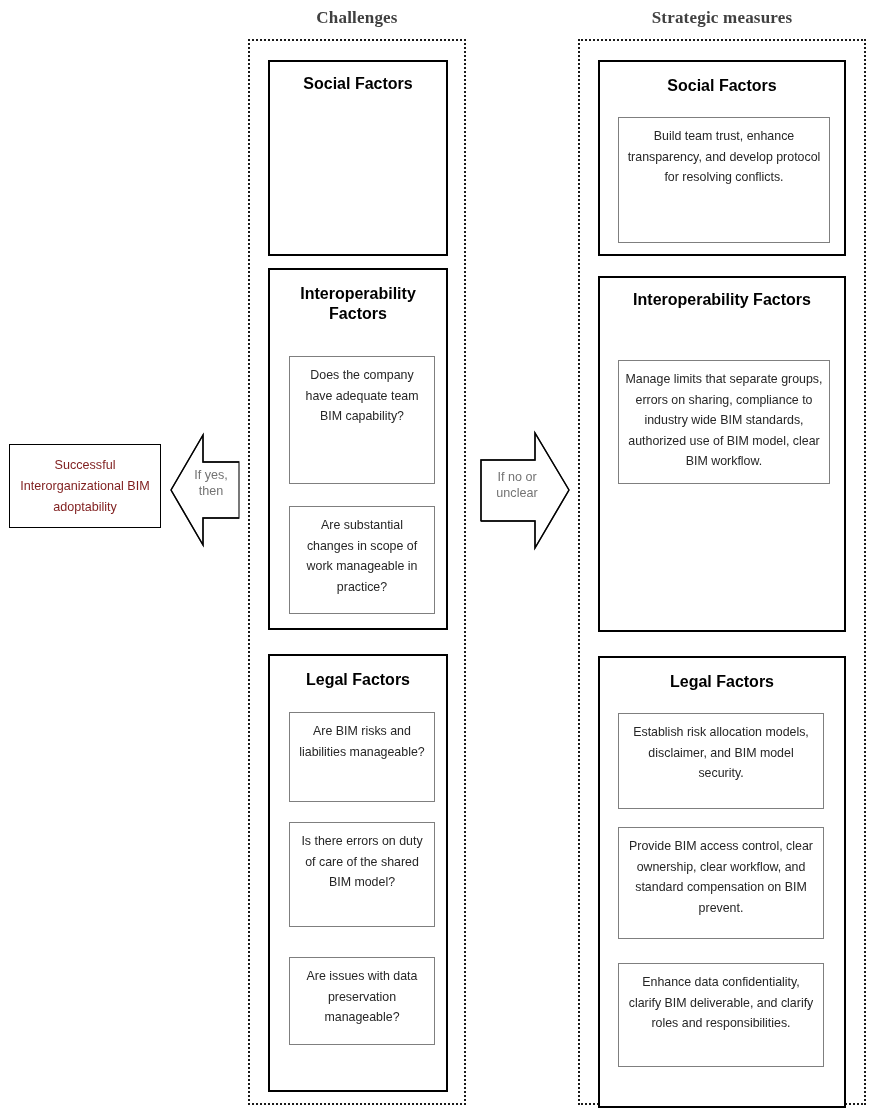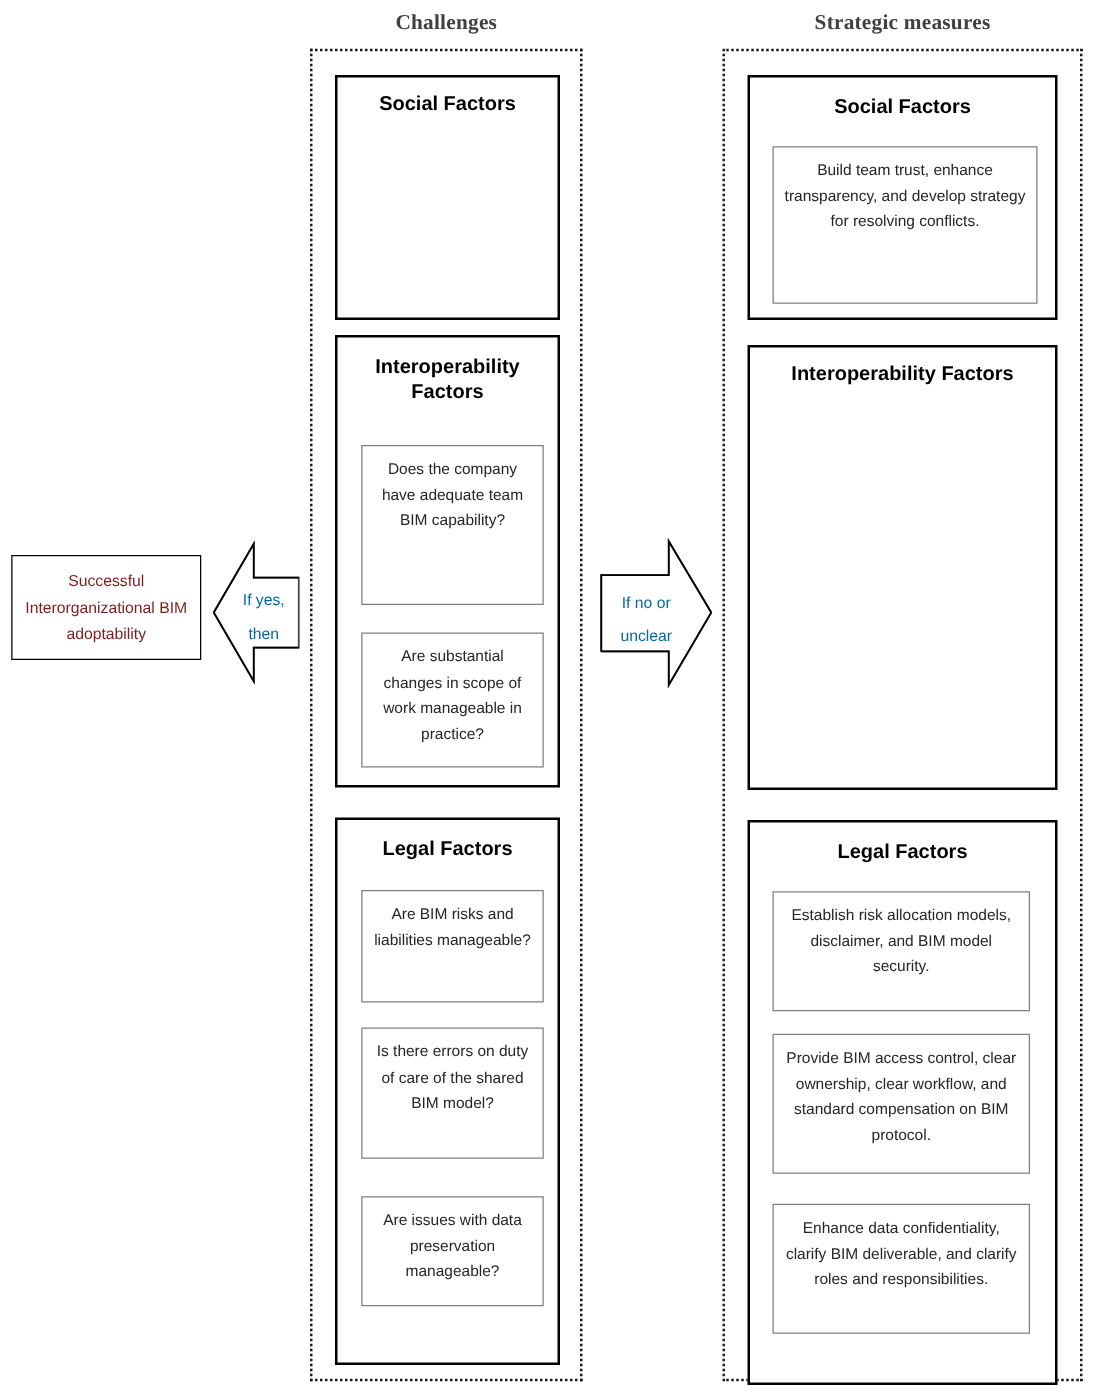--- a/index.html
+++ b/index.html
@@ -80,22 +80,22 @@
     color: #7f1d1d;
     padding: 4px;
   }
   
   .arrow-wrap { position: absolute; }
   .arrow-wrap svg { display: block; }
   .arrow-label {
     position: absolute;
     text-align: center;
     font-size: 12.6px;
-    line-height: 27px;
-    color: #0369a1;
+    line-height: 16px;
+    color: #737373;
     white-space: pre-line;
   }
 </style>
 </head>
 <body>
 
 <div id="canvas">
 
   <div class="col-title" style="left:248px; top:8px; width:218px;">Challenges</div>
   <div class="col-title" style="left:578px; top:8px; width:288px;">Strategic measures</div>
@@ -150,34 +150,37 @@
       <span class="txt">Is there errors on duty of care of the shared BIM model?</span>
     </div>
     <div class="item-box" style="left:19px; top:301px; width:146px; height:88px;">
       <span class="txt">Are issues with data preservation manageable?</span>
     </div>
   </div>
 
   <div class="factor-panel" style="left:598px; top:60px; width:248px; height:196px;">
     <div class="factor-title" style="top:14px;">Social Factors</div>
     <div class="item-box" style="left:18px; top:55px; width:212px; height:126px;">
-      <span class="txt">Build team trust, enhance transparency, and develop strategy for resolving conflicts.</span>
+      <span class="txt">Build team trust, enhance transparency, and develop protocol for resolving conflicts.</span>
     </div>
   </div>
 
   <div class="factor-panel" style="left:598px; top:276px; width:248px; height:356px;">
     <div class="factor-title" style="top:12px;">Interoperability Factors</div>
+    <div class="item-box" style="left:18px; top:82px; width:212px; height:124px;">
+      <span class="txt">Manage limits that separate groups, errors on sharing, compliance to industry wide BIM standards, authorized use of BIM model, clear BIM workflow.</span>
+    </div>
   </div>
 
   <div class="factor-panel" style="left:598px; top:656px; width:248px; height:452px;">
     <div class="factor-title" style="top:14px;">Legal Factors</div>
     <div class="item-box" style="left:18px; top:55px; width:206px; height:96px;">
       <span class="txt">Establish risk allocation models, disclaimer, and BIM model security.</span>
     </div>
     <div class="item-box" style="left:18px; top:169px; width:206px; height:112px;">
-      <span class="txt">Provide BIM access control, clear ownership, clear workflow, and standard compensation on BIM protocol.</span>
+      <span class="txt">Provide BIM access control, clear ownership, clear workflow, and standard compensation on BIM prevent.</span>
     </div>
     <div class="item-box" style="left:18px; top:305px; width:206px; height:104px;">
       <span class="txt">Enhance data confidentiality, clarify BIM deliverable, and clarify roles and responsibilities.</span>
     </div>
   </div>
 
 </div>
 
 </body></html>

